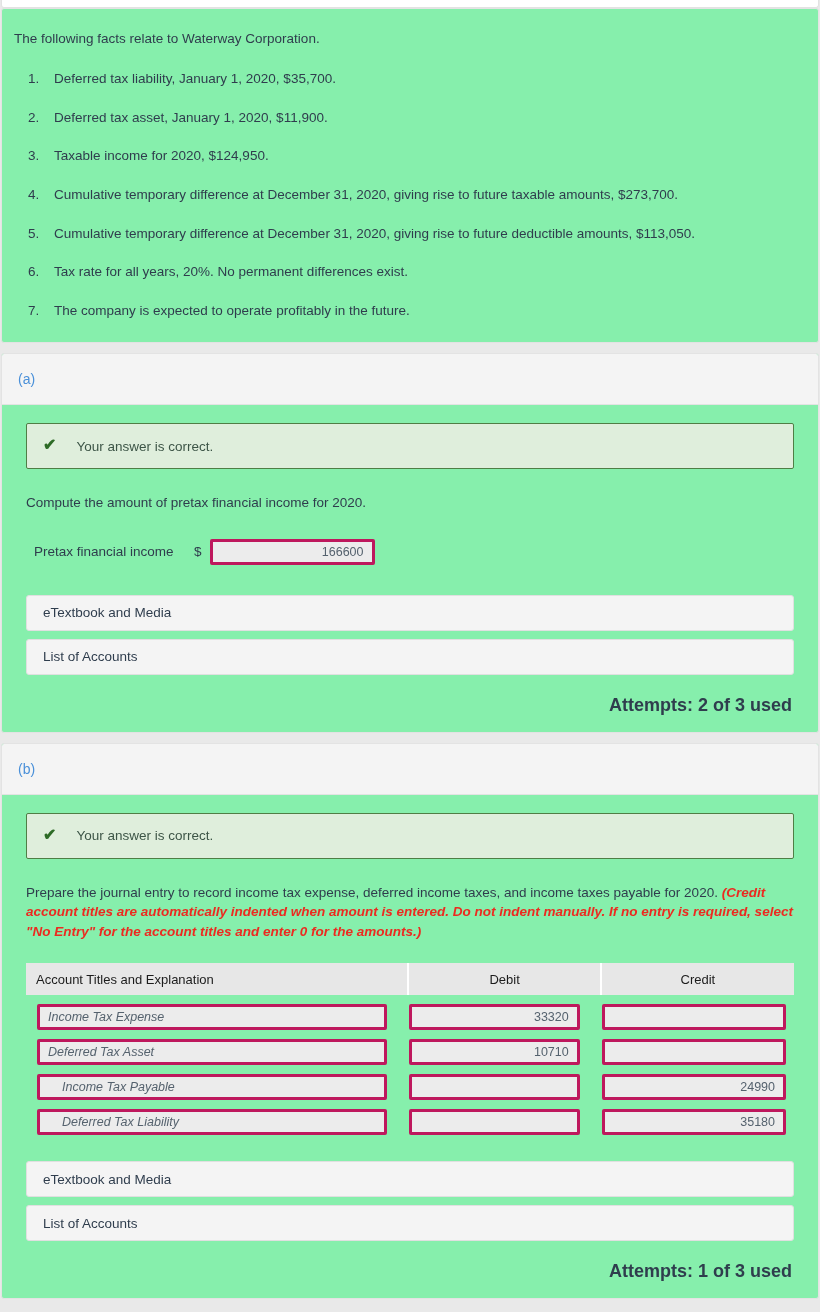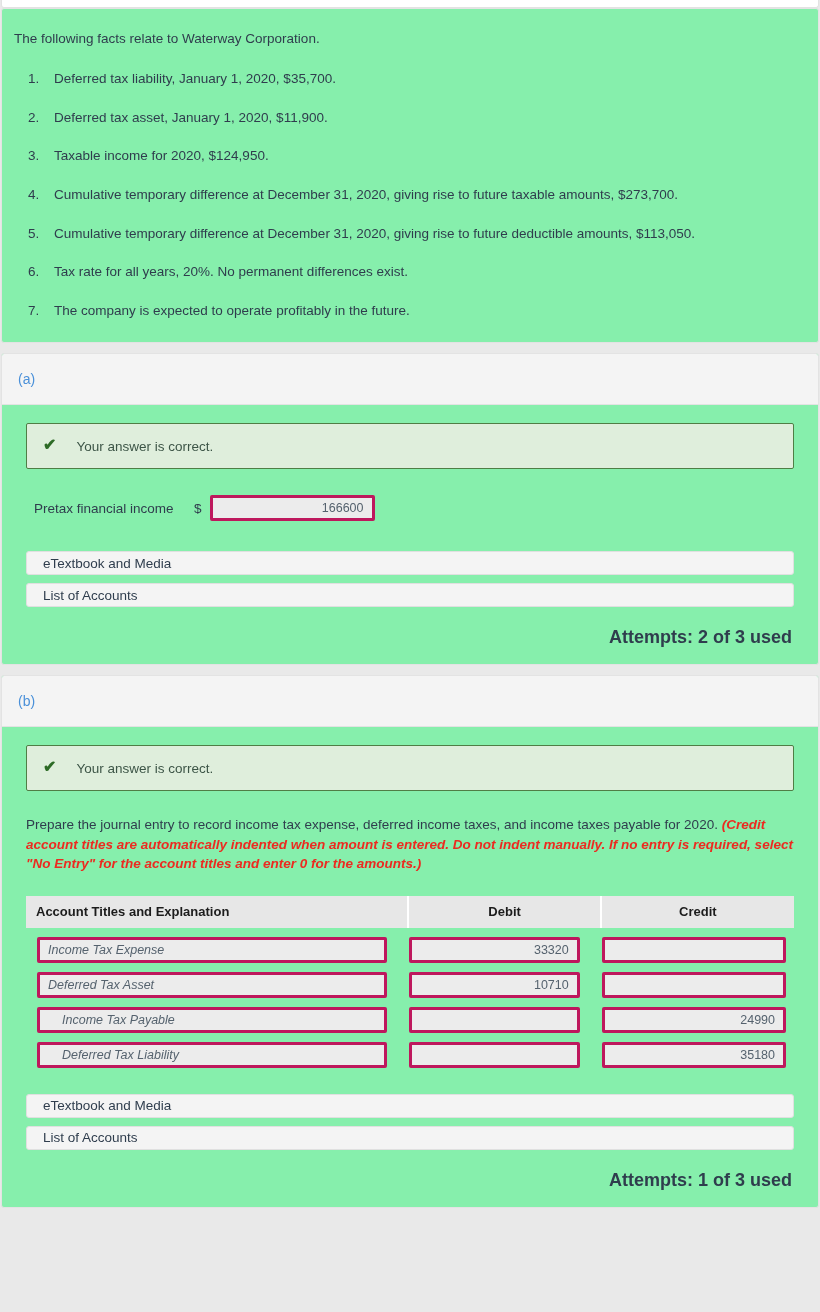--- a/index.html
+++ b/index.html
@@ -155,21 +155,21 @@
   }
   .inp.num { justify-content: flex-end; }
   .inp.text { justify-content: flex-start; }
   .inp-pretax { width: 165px; }
 
   
   .wide-btn {
     background: #f4f4f4;
     border: 1px solid #e0e0e0;
     border-radius: 3px;
-    height: 24px;
+    height: 36px;
     display: flex;
     align-items: center;
     padding-left: 16px;
     font-size: 13.5px;
     color: #2f3d4d;
     margin-bottom: 8px;
   }
 
   .attempts {
     text-align: right;
@@ -182,21 +182,21 @@
   
   .jtable {
     width: 100%;
     border-collapse: separate;
     border-spacing: 0;
     margin-bottom: 26px;
   }
   .jtable thead th {
     background: #e7e7e7;
     font-size: 13px;
-    font-weight: bold;
+    font-weight: normal;
     color: #1c1c1c;
     height: 32px;
     padding: 0;
     text-align: center;
     border-right: 2px solid #ffffff;
   }
   .jtable thead th:last-child { border-right: none; }
   .jtable thead th.col-acct {
     text-align: left;
     padding-left: 10px;
@@ -264,20 +264,21 @@
     <div class="section-head">
       <span>(a)</span>
     </div>
     <div class="section-body">
 
       <div class="success-banner">
         <span class="success-check">✔</span>
         <span class="success-text">Your answer is correct.</span>
       </div>
 
+      <div class="prompt">Compute the amount of pretax financial income for 2020.</div>
 
       <div class="answer-row">
         <span class="answer-label">Pretax financial income</span>
         <span class="dollar">$</span>
         <div class="inp num inp-pretax">166600</div>
       </div>
 
       <div class="wide-btn">eTextbook and Media</div>
       <div class="wide-btn">List of Accounts</div>
 

